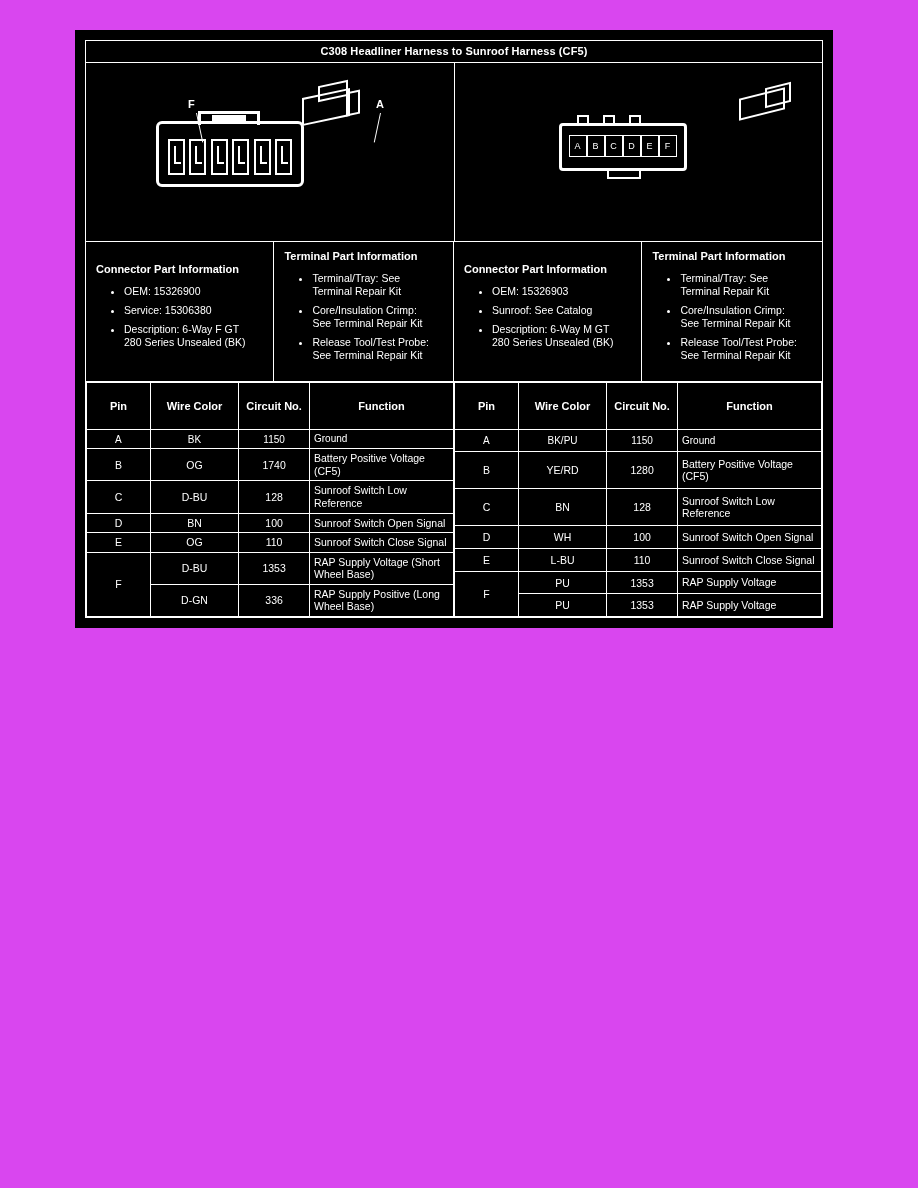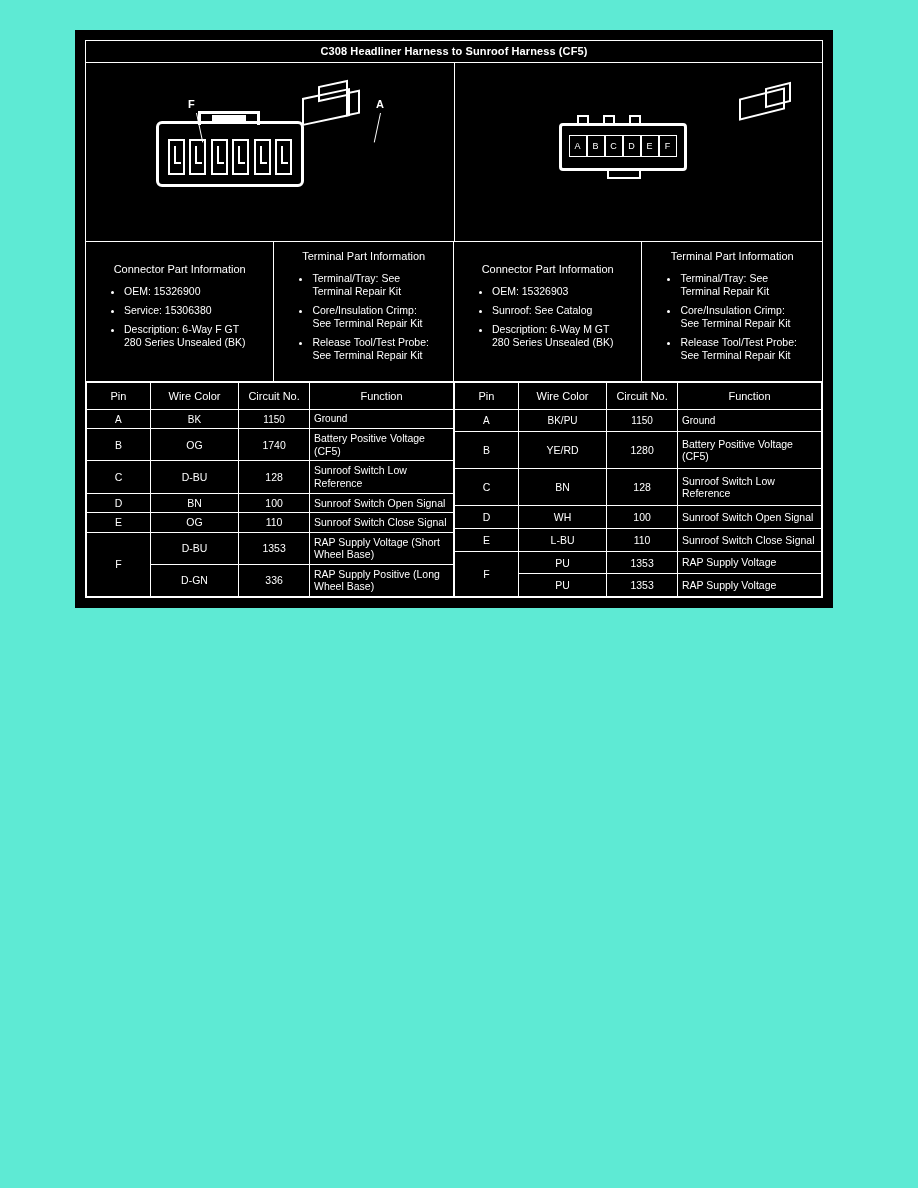--- a/index.html
+++ b/index.html
@@ -7,21 +7,21 @@
     padding: 0;
     background: #ffffff;
     width: 918px;
     height: 1188px;
     font-family: "Liberation Sans", sans-serif;
   }
   .page {
     position: relative;
     width: 918px;
     height: 1188px;
-    background: #5eead4;
+    background: #d946ef;
   }
   .doc {
     position: absolute;
     left: 75px;
     top: 30px;
     width: 758px;
     background: #000000;
     border: 2px solid #000000;
     padding: 8px;
     box-sizing: border-box;
@@ -225,25 +225,24 @@
     padding: 8px 10px 10px 10px;
     border-right: 1px solid #ffffff;
     font-size: 10.5px;
   }
   .info-cell:last-child { border-right: none; }
   .info-cell.c1 { width: 25.6%; display: flex; align-items: center; }
   .info-cell.c2 { width: 24.4%; }
   .info-cell.c3 { width: 25.6%; display: flex; align-items: center; }
   .info-cell.c4 { width: 24.4%; }
   .info-head {
-    font-weight: normal;
+    font-weight: bold;
     font-size: 11px;
     margin-bottom: 6px;
     line-height: 1.25;
-    text-align: center;
   }
   ul.bul {
     margin: 8px;
     padding-left: 20px;
     list-style: disc;
   }
   ul.bul li {
     margin-bottom: 6px;
     line-height: 1.25;
   }
@@ -262,24 +261,24 @@
     color: #ffffff;
     table-layout: fixed;
   }
   table.pins.left { border-right: 1px solid #ffffff; }
   table.pins th, table.pins td {
     border: 1px solid #ffffff;
     padding: 3px 4px;
     vertical-align: middle;
   }
   table.pins th {
-    font-weight: normal;
+    font-weight: bold;
     text-align: center;
     font-size: 11px;
-    padding: 7px 2px;
+    padding: 17px 2px;
     line-height: 1.15;
   }
   table.pins td.ctr { text-align: center; }
   table.pins td.fn { text-align: left; line-height: 1.2; }
   .col-pin   { width: 17%; }
   .col-wire  { width: 24%; }
   .col-cir   { width: 19%; }
   .col-fun   { width: 40%; }
   .r-small td { padding: 1px 4px; font-size: 10px; }
 </style>

